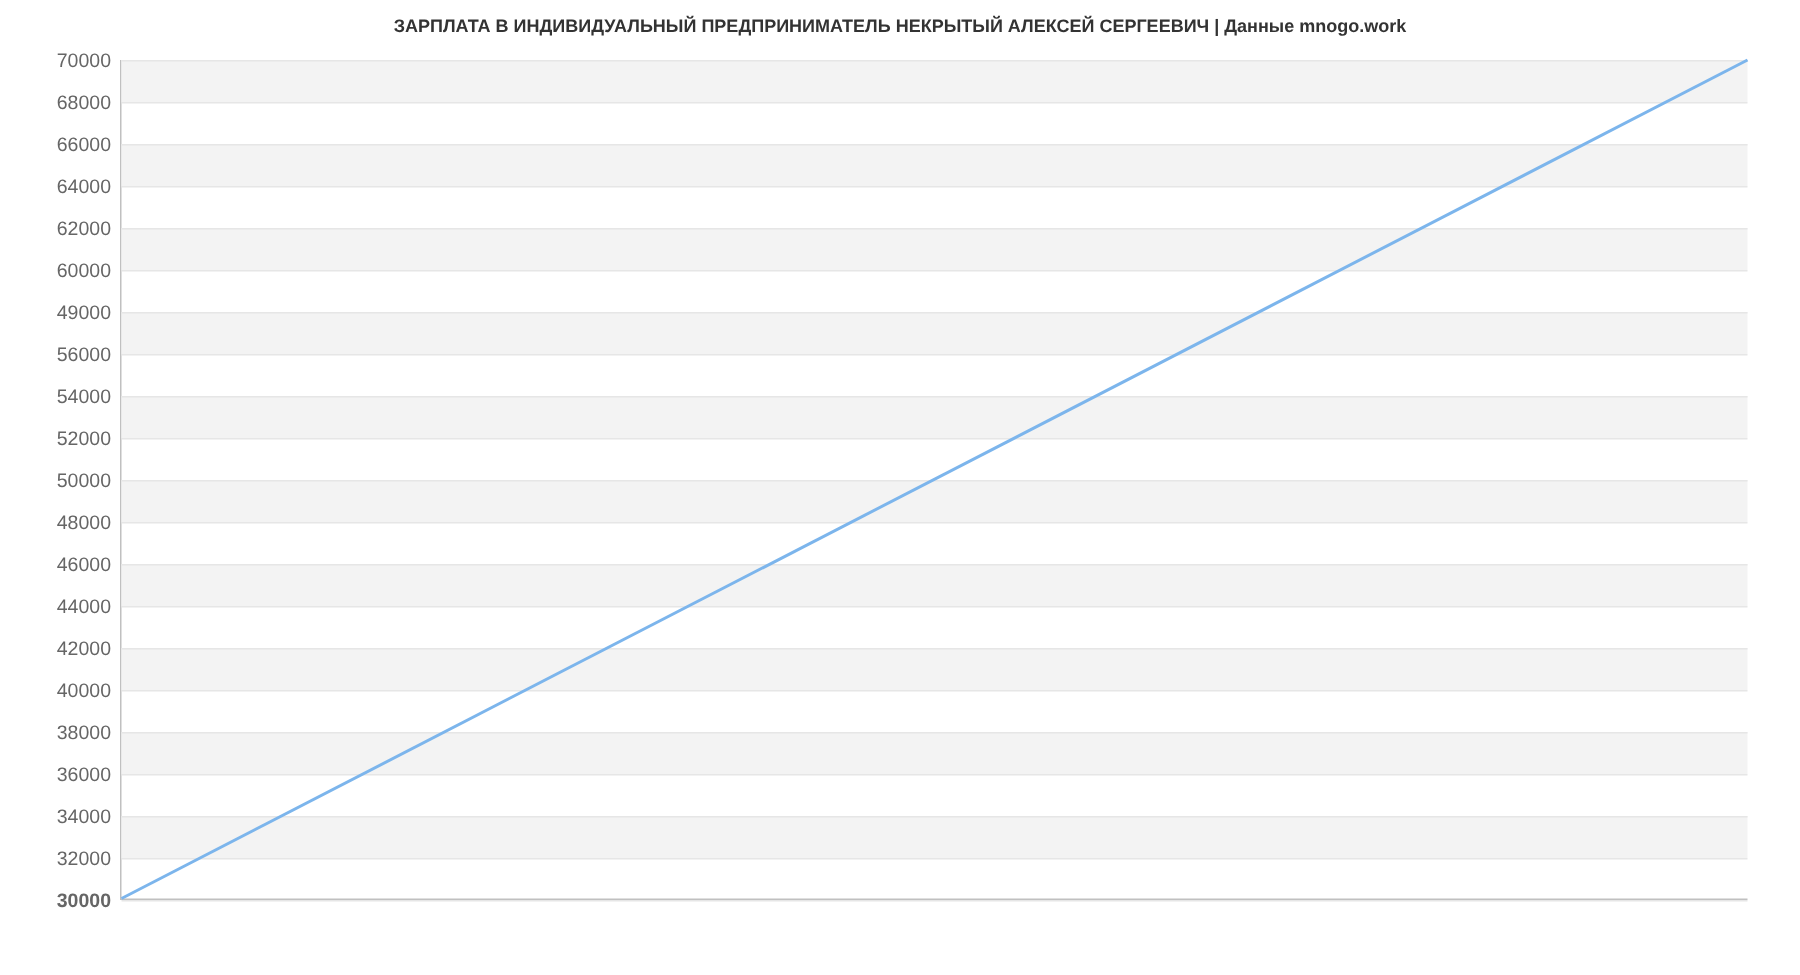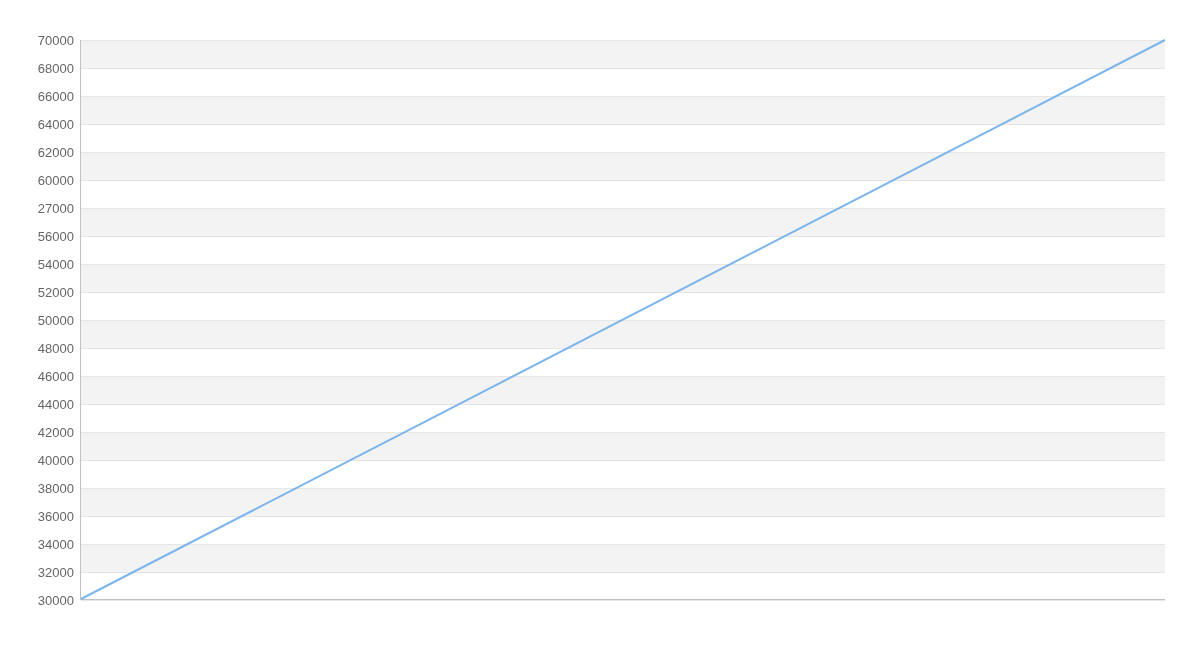--- a/index.html
+++ b/index.html
@@ -90,20 +90,21 @@
   .series-line line {
     stroke: #7cb5ec;
     stroke-width: 2;
   }
 </style>
 </head>
 <body>
 
 <div class="chart-wrap">
 
+  <div class="title">ЗАРПЛАТА В ИНДИВИДУАЛЬНЫЙ ПРЕДПРИНИМАТЕЛЬ НЕКРЫТЫЙ АЛЕКСЕЙ СЕРГЕЕВИЧ | Данные mnogo.work</div>
 
   <div class="plot-area" id="plot">
     <div class="grid-line" style="top: 560px;"></div>
       <div class="grid-band" style="top: 504px; height: 28px;"></div>
       <div class="grid-line" style="top: 532px;"></div>
       <div class="grid-line" style="top: 504px;"></div>
       <div class="grid-band" style="top: 448px; height: 28px;"></div>
       <div class="grid-line" style="top: 476px;"></div>
       <div class="grid-line" style="top: 448px;"></div>
       <div class="grid-band" style="top: 392px; height: 28px;"></div>
@@ -129,35 +130,35 @@
       <div class="grid-line" style="top: 56px;"></div>
       <div class="grid-band" style="top: 0px; height: 28px;"></div>
       <div class="grid-line" style="top: 28px;"></div>
       <div class="grid-line" style="top: 0px;"></div>
       <svg class="series-line" id="svg" preserveAspectRatio="none" viewBox="0 0 1085 560">
         <line x1="0" y1="560" x2="1085" y2="0" stroke="#7cb5ec" stroke-width="2"></line>
       </svg>
   </div>
 
   <div class="y-labels" id="ylabels">
-      <div class="y-label" style="top: 560px;">30000</div>
+      <div class="y-label" style="top: 560px; font-weight: bold;">30000</div>
       <div class="y-label" style="top: 532px;">32000</div>
       <div class="y-label" style="top: 504px;">34000</div>
       <div class="y-label" style="top: 476px;">36000</div>
       <div class="y-label" style="top: 448px;">38000</div>
       <div class="y-label" style="top: 420px;">40000</div>
       <div class="y-label" style="top: 392px;">42000</div>
       <div class="y-label" style="top: 364px;">44000</div>
       <div class="y-label" style="top: 336px; padding-left: 12px;">46000</div>
       <div class="y-label" style="top: 308px;">48000</div>
       <div class="y-label" style="top: 280px;">50000</div>
       <div class="y-label" style="top: 252px;">52000</div>
       <div class="y-label" style="top: 224px;">54000</div>
       <div class="y-label" style="top: 196px; padding-left: 40px;">56000</div>
-      <div class="y-label" style="top: 168px;">27000</div>
+      <div class="y-label" style="top: 168px;">49000</div>
       <div class="y-label" style="top: 140px;">60000</div>
       <div class="y-label" style="top: 112px;">62000</div>
       <div class="y-label" style="top: 84px;">64000</div>
       <div class="y-label" style="top: 56px;">66000</div>
       <div class="y-label" style="top: 28px;">68000</div>
       <div class="y-label" style="top: 0px;">70000</div>
     </div>
 
 
 </div>

